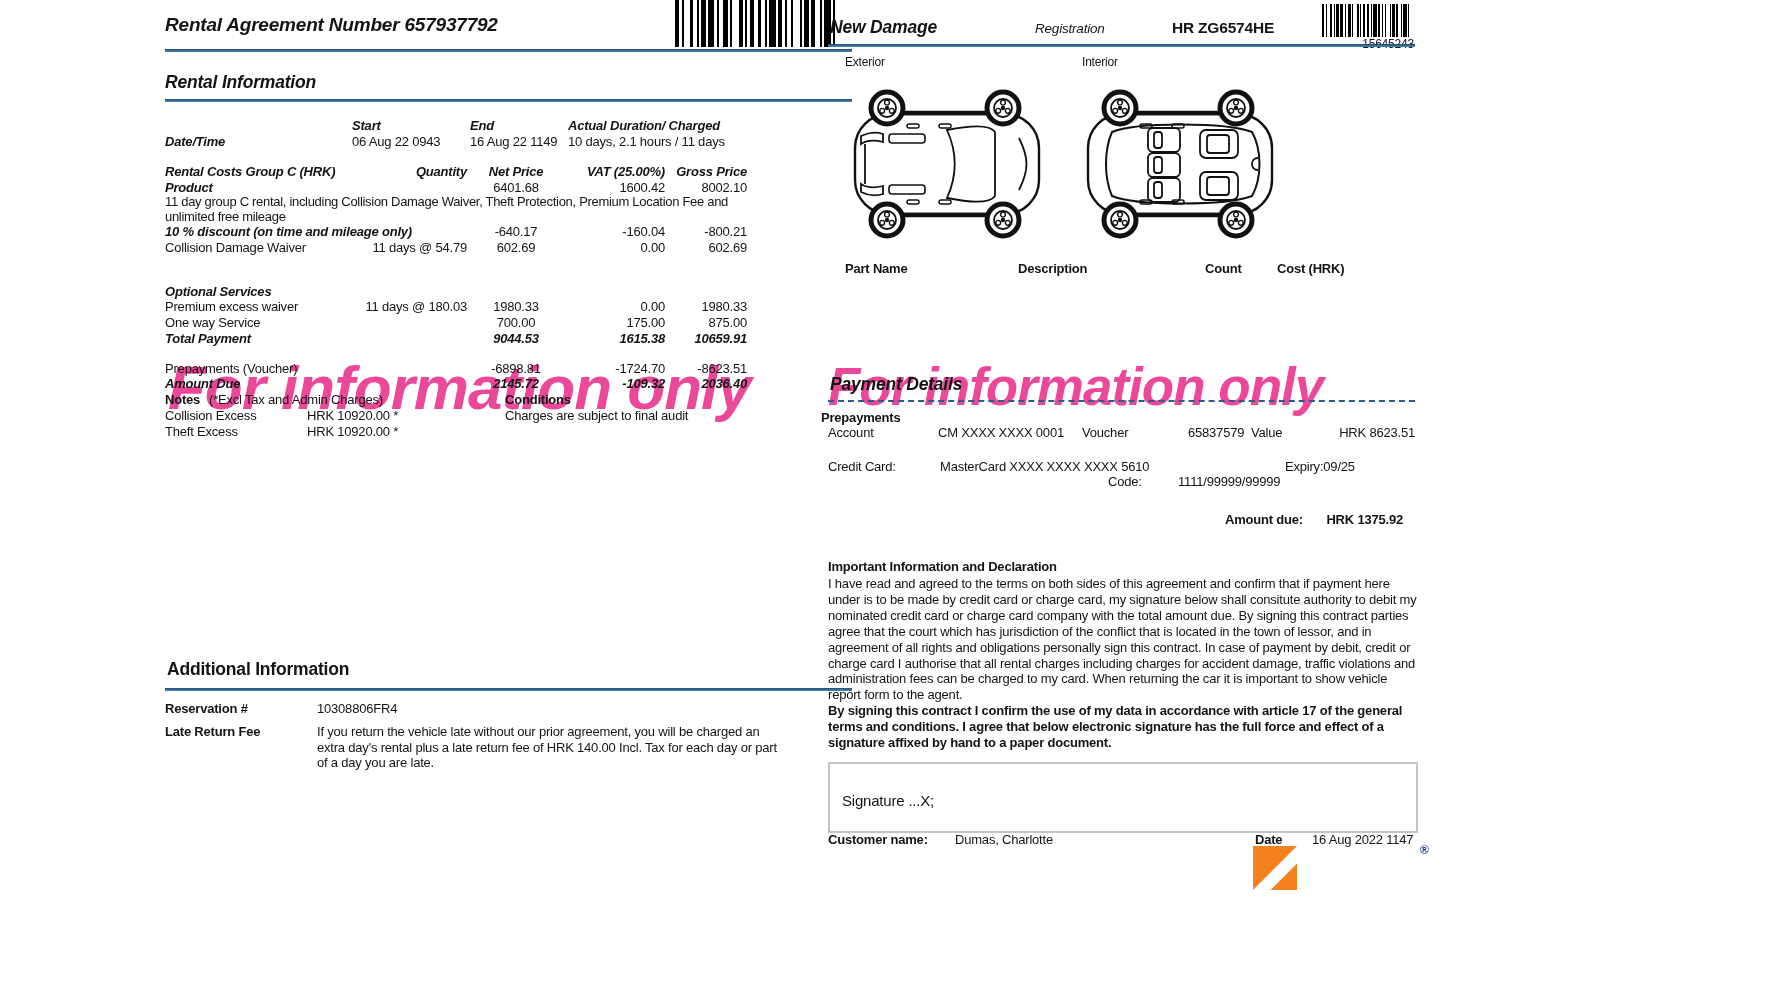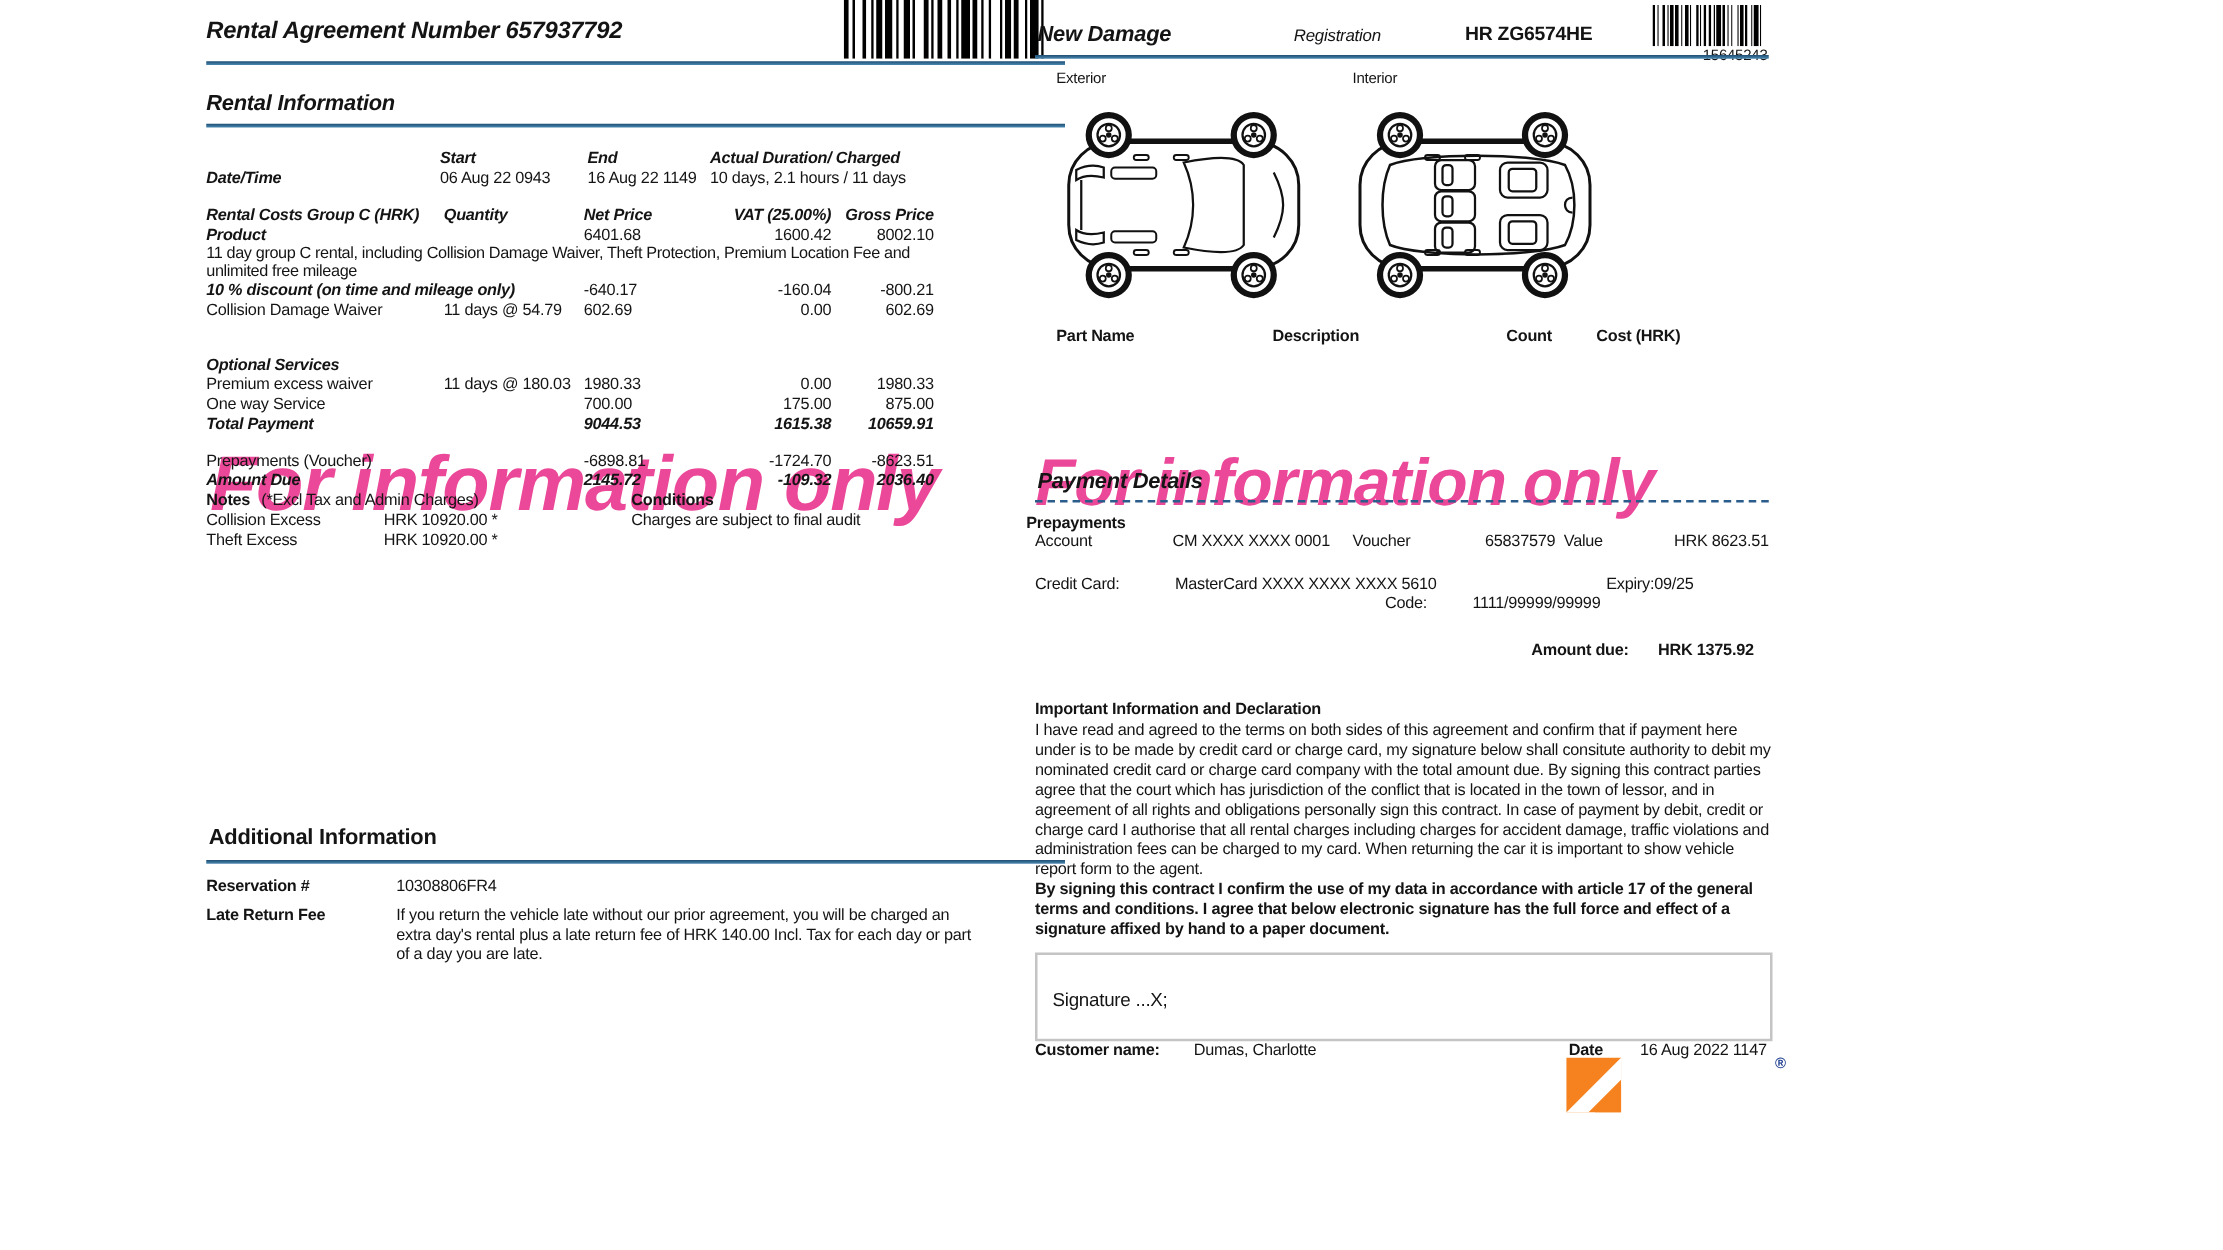--- a/index.html
+++ b/index.html
@@ -19,22 +19,22 @@
   .h2{font-size:17.5px;font-weight:bold;font-style:italic}
   .h2u{font-size:17.5px;font-weight:bold}
   .rule{height:3px;background:linear-gradient(#1c4e74,#4c88b0)}
   .rule-dash{border-top:2.5px dashed #2a5d8c;height:0}
   .wm{
     position:absolute;font-size:58px;font-weight:bold;font-style:italic;
     color:#ec4899;white-space:nowrap;letter-spacing:-1px;
   }
   .crow{position:absolute;left:165px;width:582px;display:flex;font-size:13px;line-height:15px}
   .cn{width:190px;white-space:nowrap}
-  .cq{width:112px;text-align:left;white-space:nowrap}
-  .cnet{width:98px;text-align:left}
+  .cq{width:112px;text-align:right;white-space:nowrap}
+  .cnet{width:98px;text-align:center}
   .cvat{width:100px;text-align:right}
   .cg{width:82px;text-align:right}
   .bi{font-weight:bold;font-style:italic}
   .barcode{position:absolute;display:flex;align-items:stretch;overflow:hidden}
   .para{position:absolute;font-size:13px;line-height:15.9px}
   .sigbox{position:absolute;border:2px solid #c4c4c4;background:#fff}
   .brandname{
     font-weight:bold;color:#1d3d8f;font-size:45px;letter-spacing:-2.5px;
     font-family:"Liberation Sans",sans-serif;
   }

